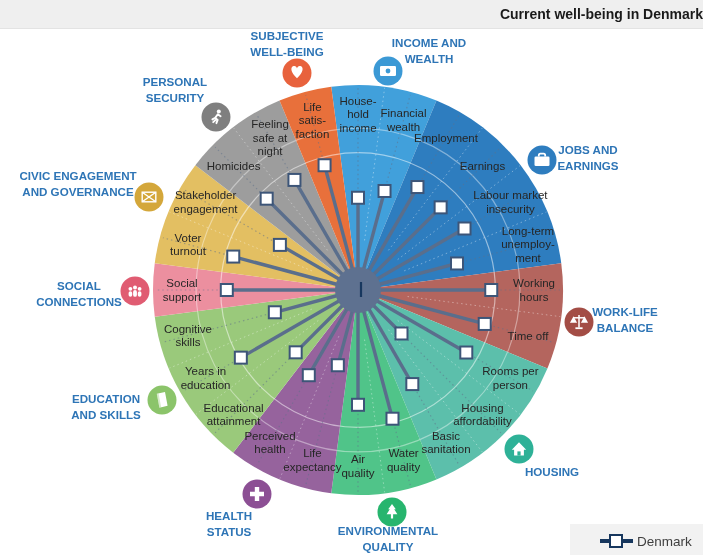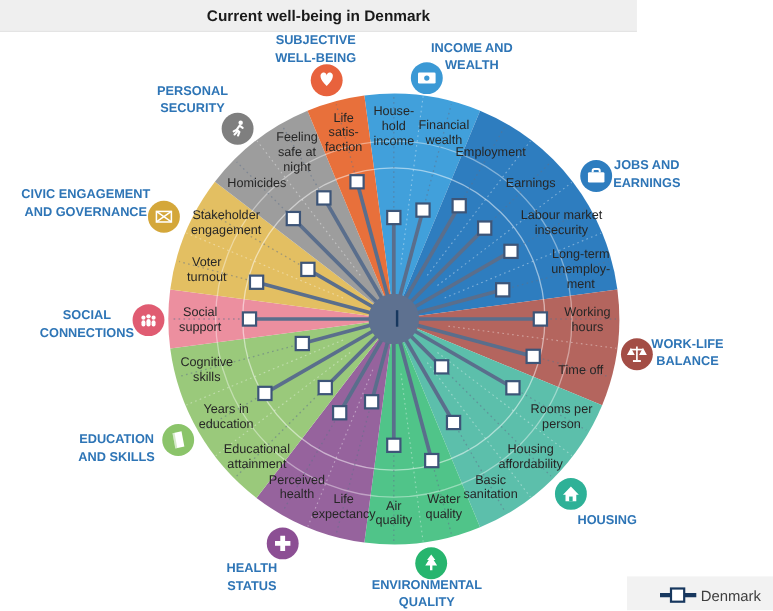--- a/index.html
+++ b/index.html
@@ -1,23 +1,23 @@
 <!DOCTYPE html>
 <html><head>
 <meta charset="utf-8">
 <style>
   html,body{margin:0;padding:0;}
   body{
     width:703px;height:555px;position:relative;overflow:hidden;background:#ffffff;
     font-family:"Liberation Sans", sans-serif;
   }
   .titlebar{
-    position:absolute;top:0;left:0;width:579px;height:28px;
+    position:absolute;top:0;left:0;width:703px;height:28px;
     background:#efefef;border-bottom:1px solid #e3e3e3;
-    display:flex;align-items:center;justify-content:center;
+    display:flex;align-items:center;justify-content:flex-end;
   }
   .titlebar span{font-size:14px;font-weight:bold;color:#1a1a1a;}
   #wheel{position:absolute;top:0;left:0;}
   #wheel text{font-family:"Liberation Sans", sans-serif;}
   .ind-label{font-size:11.5px;fill:#262626;}
   .cat-label{font-size:11.6px;font-weight:bold;fill:#2e75b6;}
   .legend-text{font-size:13.5px;fill:#3f3f3f;}
 </style>
 </head>
 <body>

